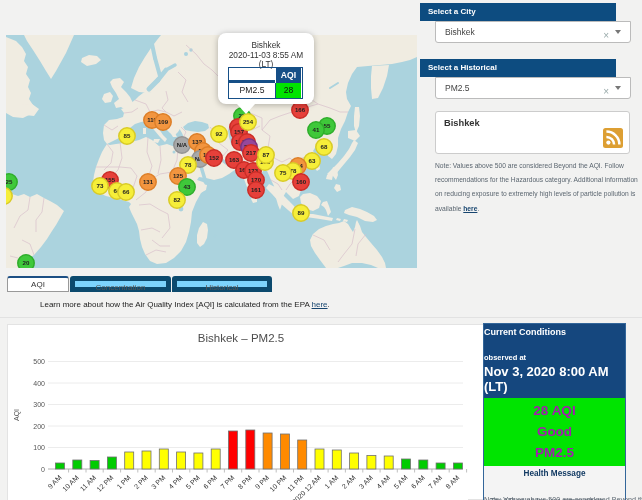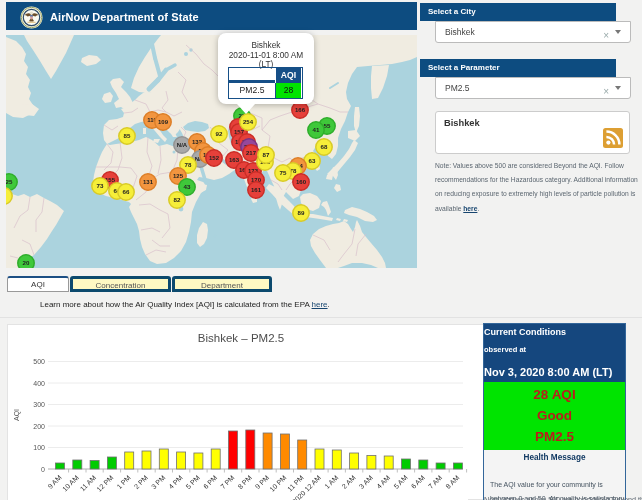--- a/index.html
+++ b/index.html
@@ -18,47 +18,33 @@
  font-weight:bold;line-height:18px;padding-left:8px;box-sizing:border-box;}
 .drop{left:435px;width:196px;height:22px;background:#fff;border:1px solid #bbb;box-sizing:border-box;
  border-radius:0 0 3px 3px;font-size:8.5px;color:#444;line-height:20px;padding-left:9px;}
 .dicon{position:absolute;right:21px;top:4px;color:#9aa;font-size:10px;}
 .caret{position:absolute;right:9px;top:8px;width:0;height:0;border-left:3.5px solid transparent;
  border-right:3.5px solid transparent;border-top:4.5px solid #777;}
 #rssbox{left:435px;top:111px;width:193px;height:41px;background:#fff;border:1px solid #ccc;border-radius:3px;}
 #sidenote{left:435px;top:159px;width:215px;font-size:6.7px;color:#5b6670;line-height:14.2px;white-space:nowrap;}
 #sidenote b{color:#17456f;text-decoration:underline;}
 .tab{top:276px;height:16px;box-sizing:border-box;font-size:8px;text-align:center;line-height:13px;
- border:3px solid #0c4a6e;border-radius:3px 3px 0 0;background:#fef9c3;color:#555;}
+ border:5px solid #0c4a6e;border-radius:3px 3px 0 0;background:#7dd3fc;color:#555;}
 #tab1{left:7px;width:62px;background:#fff;border:1px solid #999;border-top:2.5px solid #1c4f84;color:#333;}
 #learn{left:4px;top:300px;font-size:8px;color:#222;padding-left:36px;}
 #learn a{color:#17456f;}
 #chartbox{left:7px;top:324px;width:544px;height:176px;background:#fff;border:1px solid #e3e3e3;box-sizing:border-box;}
 #cc{left:483px;top:323px;width:143px;border:1px solid #33669a;box-sizing:border-box;background:#f4f4f4;}
 #cchdr{background:#15477e;color:#fff;font-weight:bold;padding:3px 0 4px 0;}
-#ccgreen{background:#00e400;color:#b91c1c;text-align:center;font-weight:bold;font-size:13.5px;padding:2px 0 3px 0;line-height:21px;}
+#ccgreen{background:#00e400;color:#a21caf;text-align:center;font-weight:bold;font-size:13.5px;padding:2px 0 3px 0;line-height:21px;}
 #cchealth{padding:3px 6px 6px 6px;}
 #bottomnote{left:484px;top:494.5px;width:158px;font-size:7.2px;color:#5b6670;white-space:nowrap;overflow:hidden;}
 </style></head>
 <body>
 <div id="page">
-<div class="abs" id="hdr">
-      <svg width="23" height="23" viewBox="0 0 23 23" style="position:absolute;left:14px;top:4px">
-<circle cx="11.5" cy="11.5" r="11" fill="#f3efdc"></circle>
-<circle cx="11.5" cy="11.5" r="10.2" fill="none" stroke="#9aa86a" stroke-width="1"></circle>
-<circle cx="11.5" cy="11.5" r="8.2" fill="#fbfaf2" stroke="#2c4a68" stroke-width="1.2"></circle>
-<path d="M4.6 9 Q7 6.6 10 7.6 L11.5 9 L13 7.6 Q16 6.6 18.4 9 Q16.5 9.4 15.4 10.6 L12.8 9.8 L12.8 13.2 Q14.5 14.6 13.4 15.4 L9.6 15.4 Q8.5 14.6 10.2 13.2 L10.2 9.8 L7.6 10.6 Q6.5 9.4 4.6 9 Z" fill="#6d4f2c"></path>
-<ellipse cx="11.5" cy="6.9" rx="1.7" ry="1.5" fill="#e8e2cf"></ellipse>
-<rect x="9.9" y="9.3" width="3.2" height="3.9" rx="1.3" fill="#ececec"></rect>
-<rect x="9.9" y="9.3" width="3.2" height="1.3" rx="0.4" fill="#3a5a94"></rect>
-<path d="M10.3 11 h2.4 M10.3 11.8 h2.4 M10.3 12.6 h2.4" stroke="#c05048" stroke-width="0.5"></path>
-<path d="M7.5 15.8 h8 v0.9 h-8 z" fill="#d9b269"></path>
-</svg>
-      <span>AirNow Department of State</span>
-    </div>
 <div class="abs" id="mapwrap"><svg id="map" width="411" height="233" viewBox="0 0 411 233">
 <rect x="0" y="0" width="411" height="233" fill="#abd3de"></rect>
 <polygon points="0.0,2.0 10.0,6.0 16.0,12.0 20.0,19.0 18.0,26.0 22.0,32.0 20.0,39.0 24.0,45.0 22.0,52.0 25.0,58.0 23.0,64.0 27.0,70.0 31.0,75.0 25.0,79.0 17.0,83.0 7.0,82.0 0.0,78.0" fill="#f0ece1"></polygon>
 <polygon points="16.0,70.0 26.0,69.0 33.0,74.0 28.0,81.0 19.0,80.0" fill="#f0ece1"></polygon>
 <polygon points="18.0,0.0 68.0,0.0 64.0,9.0 60.0,18.0 55.0,27.0 50.0,36.0 45.0,44.0 40.0,36.0 34.0,26.0 27.0,15.0 21.0,6.0" fill="#f0ece1"></polygon>
 <polygon points="76.0,23.0 83.0,20.0 91.0,21.0 95.0,25.0 90.0,29.0 81.0,31.0 75.0,27.0" fill="#f0ece1"></polygon>
 <polygon points="125.0,53.0 128.0,43.0 133.0,32.0 139.0,22.0 145.0,13.0 151.0,5.0 155.0,0.0 186.0,0.0 180.0,11.0 174.0,23.0 169.0,35.0 164.0,45.0 158.0,53.0 151.0,57.0 142.0,58.0 133.0,57.0" fill="#f0ece1"></polygon>
 <polygon points="107.0,44.0 114.0,43.0 118.0,47.0 115.0,52.0 120.0,57.0 124.0,62.0 127.0,68.0 125.0,73.0 120.0,75.0 115.0,72.0 110.0,73.0 108.0,68.0 113.0,64.0 110.0,58.0 106.0,52.0 104.0,47.0" fill="#f0ece1"></polygon>
 <polygon points="98.0,59.0 104.0,57.0 107.0,61.0 105.0,67.0 99.0,68.0 96.0,64.0" fill="#f0ece1"></polygon>
 <polygon points="180.0,0.0 411.0,0.0 411.0,22.0 404.0,25.0 396.0,27.0 386.0,29.0 374.0,30.0 362.0,31.0 351.0,32.0 346.0,39.0 342.0,48.0 340.0,57.0 341.0,64.0 345.0,71.0 342.0,77.0 339.0,86.0 335.0,94.0 332.0,103.0 332.0,111.0 330.0,119.0 326.0,124.0 322.0,121.0 320.0,114.0 320.0,108.0 315.0,107.0 310.0,111.0 307.0,116.0 310.0,120.0 307.0,123.0 305.0,127.0 303.0,131.0 299.0,136.0 295.0,141.0 292.0,144.0 289.0,147.0 291.0,150.0 295.0,155.0 293.0,161.0 287.0,164.0 283.0,160.0 280.0,157.0 277.0,162.0 276.0,169.0 274.0,175.0 272.0,170.0 270.0,163.0 269.0,157.0 268.0,151.0 265.0,145.0 262.0,138.0 261.0,136.0 258.0,135.0 254.0,140.0 250.0,146.0 246.0,153.0 244.0,159.0 241.0,152.0 238.0,144.0 235.0,135.0 232.0,130.0 230.0,129.0 227.0,126.0 223.0,124.0 224.0,127.0 227.0,130.0 230.0,134.0 223.0,139.0 216.0,143.0 208.0,145.0 200.0,143.0 193.0,142.0 191.0,145.0 199.0,155.0 195.0,158.0 190.0,167.0 186.0,177.0 185.0,187.0 183.0,197.0 180.0,207.0 175.0,216.0 168.0,223.0 160.0,228.0 151.0,229.0 144.0,226.0 139.0,219.0 136.0,212.0 134.0,204.0 133.0,196.0 131.0,189.0 128.0,183.0 125.0,177.0 123.0,172.0 125.0,169.0 123.0,167.0 116.0,165.0 108.0,163.0 100.0,161.0 93.0,158.0 89.0,153.0 87.0,147.0 88.0,140.0 90.0,132.0 93.0,124.0 96.0,117.0 99.0,112.0 101.0,109.0 98.0,105.0 97.0,98.0 98.0,90.0 103.0,85.0 111.0,84.0 117.0,82.0 118.0,78.0 115.0,74.0 121.0,72.0 125.0,68.0 129.0,65.0 133.0,61.0 137.0,58.0 143.0,55.0 141.0,51.0 139.0,46.0 137.0,49.0 139.0,54.0 142.0,58.0 149.0,56.0 154.0,52.0 158.0,46.0 162.0,38.0 166.0,29.0 170.0,20.0 175.0,10.0" fill="#f0ece1"></polygon>
@@ -246,50 +232,50 @@
 <text x="287" y="138.4" font-family="Liberation Sans, sans-serif" font-size="6.2" font-weight="bold" fill="#222" text-anchor="middle">78</text>
 <circle cx="277" cy="138" r="8.2" fill="#f6ee39" stroke="#d9cb27" stroke-width="1.5"></circle>
 <text x="277" y="140.4" font-family="Liberation Sans, sans-serif" font-size="6.2" font-weight="bold" fill="#222" text-anchor="middle">75</text>
 <circle cx="295" cy="147" r="8.2" fill="#e6403a" stroke="#cb2d27" stroke-width="1.5"></circle>
 <text x="295" y="149.4" font-family="Liberation Sans, sans-serif" font-size="6.0" font-weight="bold" fill="#222" text-anchor="middle">160</text>
 <circle cx="295" cy="178" r="8.2" fill="#f6ee39" stroke="#d9cb27" stroke-width="1.5"></circle>
 <text x="295" y="180.4" font-family="Liberation Sans, sans-serif" font-size="6.2" font-weight="bold" fill="#222" text-anchor="middle">89</text>
 </svg></div>
 <div class="abs" id="tooltip">
  <div class="ttxt" style="top:7px">Bishkek</div>
- <div class="ttxt" style="top:17px">2020-11-01 8:00 AM</div>
+ <div class="ttxt" style="top:17px">2020-11-03 8:55 AM</div>
  <div class="ttxt" style="top:25.5px">(LT)</div>
  <div id="tttab">
   <div style="position:absolute;left:0;top:12px;width:46px;height:15px;background:#164f87;color:#fff;font-size:8.6px;font-weight:normal;text-align:left;line-height:15px;border-right:1px solid #fff">Pollutant</div>
   <div style="position:absolute;left:47px;top:0;width:25px;height:15px;background:#164f87;color:#fff;font-size:8.6px;font-weight:bold;text-align:center;line-height:15px">AQI</div>
   <div style="position:absolute;left:0;top:15px;width:46px;height:15px;background:#fff;color:#222;font-size:8.6px;text-align:center;line-height:15px;border-right:1px solid #164f87">PM2.5</div>
   <div style="position:absolute;left:47px;top:15px;width:25px;height:15px;background:#00e400;color:#111;font-size:8.6px;text-align:center;line-height:15px">28</div>
  </div>
 </div>
 <div class="abs" id="ttarrow"></div>
 <div class="abs sidehdr" style="top:3px">Select a City</div>
 <div class="abs drop" style="top:21px">Bishkek<span class="dicon">×</span><span class="caret"></span></div>
-<div class="abs sidehdr" style="top:59px">Select a Parameter</div>
+<div class="abs sidehdr" style="top:59px">Select a Historical</div>
 <div class="abs drop" style="top:77px">PM2.5<span class="dicon">×</span><span class="caret"></span></div>
 <div class="abs" id="rssbox">
       <div style="position:absolute;left:8px;top:6px;font-size:9.3px;font-weight:bold;color:#333">Bishkek</div>
     </div>
 <svg width="20" height="20" viewBox="0 0 20 20" style="position:absolute;left:603px;top:128px">
 <rect width="20" height="20" rx="2.5" fill="#dd9f33"></rect>
 <circle cx="5.4" cy="14.6" r="2.1" fill="#fff"></circle>
 <path d="M3.4 8.9 a7.7 7.7 0 0 1 7.7 7.7" fill="none" stroke="#fff" stroke-width="2.5"></path>
 <path d="M3.4 3.6 a13 13 0 0 1 13 13" fill="none" stroke="#fff" stroke-width="2.5"></path>
 </svg>
 <div class="abs" id="sidenote">Note: Values above 500 are considered Beyond the AQI. Follow<br>
 recommendations for the Hazardous category. Additional information<br>
 on reducing exposure to extremely high levels of particle pollution is<br>
 available <b>here</b>.</div>
 <div class="abs tab" id="tab1">AQI</div>
 <div class="abs tab" style="left:70px;width:101px">Concentration</div>
-<div class="abs tab" style="left:172px;width:100px">Department</div>
+<div class="abs tab" style="left:172px;width:100px">Historical</div>
 <div class="abs" style="left:0;top:317px;width:642px;height:1px;background:#e2e2e2"></div>
 <div class="abs" id="learn">Learn more about how the Air Quality Index [AQI] is calculated from the EPA <a href="#">here</a>.</div>
 <div class="abs" id="chartbox"><svg width="460" height="176" viewBox="0 0 460 176">
 <rect width="460" height="176" fill="#ffffff"></rect>
 <text x="233" y="17" font-family="Liberation Sans, sans-serif" font-size="11.5" fill="#4d4d4d" text-anchor="middle">Bishkek – PM2.5</text>
 <line x1="40" y1="122.5" x2="455" y2="122.5" stroke="#ececec" stroke-width="1"></line>
 <line x1="40" y1="101.0" x2="455" y2="101.0" stroke="#ececec" stroke-width="1"></line>
 <line x1="40" y1="79.5" x2="455" y2="79.5" stroke="#ececec" stroke-width="1"></line>
 <line x1="40" y1="58.0" x2="455" y2="58.0" stroke="#ececec" stroke-width="1"></line>
 <line x1="40" y1="36.5" x2="455" y2="36.5" stroke="#ececec" stroke-width="1"></line>
@@ -370,22 +356,22 @@
 <rect x="428.1" y="138.0" width="9.0" height="6" fill="#00cc00" stroke="#707070" stroke-width="0.8"></rect>
 <line x1="441.2" y1="144.0" x2="441.2" y2="147.5" stroke="#b0b0b0" stroke-width="0.8"></line>
 <text x="434.6" y="153.0" font-family="Liberation Sans, sans-serif" font-size="7" fill="#333" text-anchor="end" transform="rotate(-45 434.6 153.0)">7 AM</text>
 <rect x="445.4" y="138.0" width="9.0" height="6" fill="#00cc00" stroke="#707070" stroke-width="0.8"></rect>
 <line x1="458.6" y1="144.0" x2="458.6" y2="147.5" stroke="#b0b0b0" stroke-width="0.8"></line>
 <text x="451.9" y="153.0" font-family="Liberation Sans, sans-serif" font-size="7" fill="#333" text-anchor="end" transform="rotate(-45 451.9 153.0)">8 AM</text>
 </svg></div>
 <div class="abs" id="cc">
  <div id="cchdr">
         <div style="font-size:9px">Current Conditions</div>
-  <div style="font-size:7.5px;margin-top:8px">observed at</div>
-  <div style="font-size:11px;margin-top:12px">Nov 3, 2020 8:00 AM (LT)</div>
+  <div style="font-size:7.5px;margin-top:16px">observed at</div>
+  <div style="font-size:13px;margin-top:2px">Nov 3, 2020 8:00 AM (LT)</div>
       </div>
  <div id="ccgreen">28 AQI<br>Good<br>PM2.5</div>
  <div id="cchealth">
         <div style="text-align:center;font-weight:bold;font-size:8.2px;color:#123a63;margin-bottom:16px">Health Message</div>
   <div style="font-size:7px;color:#44525f;line-height:14.2px;white-space:nowrap">The AQI value for your community is<br>between 0 and 50. Air quality is satisfactory<br>and poses little or no health risk.</div>
  </div>
 </div>
 <div class="abs" id="bottomnote">Note: Values above 500 are considered Beyond the&nbsp;</div>
 </div>
 </body></html>

